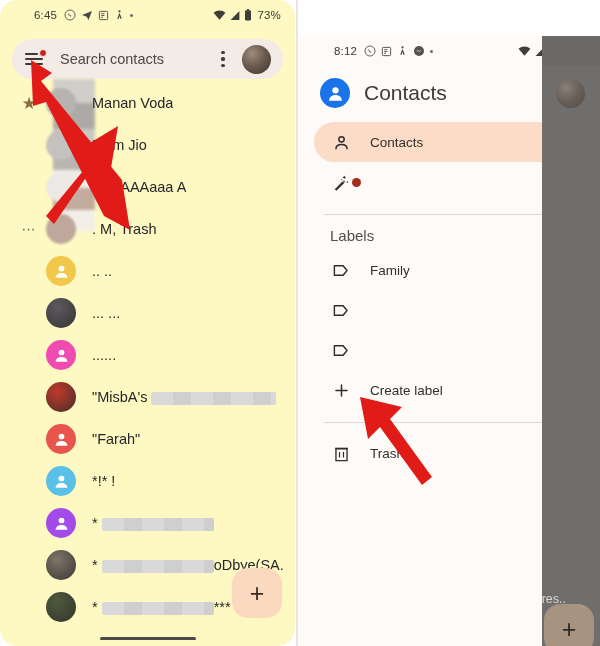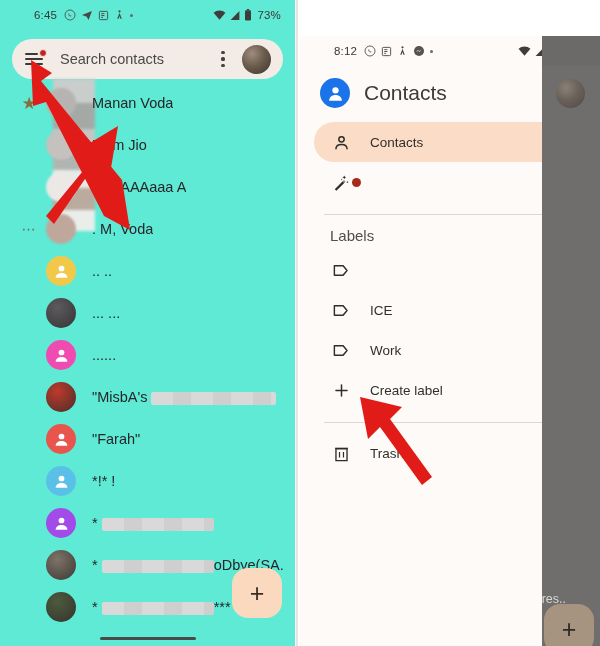--- a/index.html
+++ b/index.html
@@ -6,21 +6,21 @@
   html, body {
     width: 600px; height: 646px;
     background: #ffffff;
     font-family: "Liberation Sans", sans-serif;
     overflow: hidden;
   }
   .stage { position: relative; width: 600px; height: 646px; background: #fff; }
 
   
   .panel { position: absolute; top: 0; height: 646px; overflow: hidden; }
-  .panel-left  { left: 0;   width: 295px; background: #5eead4; }
+  .panel-left  { left: 0;   width: 295px; background: #fef9c3; border-radius: 17px; }
   .panel-right { left: 300px; width: 300px; background: #fefaf7; margin-top: 36px; }
   .panel-divider { position: absolute; left: 296px; top: 0; width: 2px; height: 646px; background: #e9e4e0; }
 
   
   .statusbar {
     display: flex; align-items: center;
     height: 30px; padding: 0 14px 0 0;
     font-size: 11.5px; color: #3b3a38; letter-spacing: .2px;
   }
   .sb-left { display: flex; align-items: center; gap: 5px; flex: 1; padding-left: 34px; }
@@ -206,21 +206,21 @@
         <div class="crow">
           <span class="lead"></span>
           <span class="avatar photo" style="background: rgb(235, 232, 229); filter: blur(1px);"></span>
           <span class="cname">TaraAAAaaa A</span>
         </div>
         <div class="crow">
           <span class="lead">
             <span class="ellips">⋯</span>
           </span>
           <span class="avatar photo" style="background: rgb(192, 167, 156); filter: blur(1px);"></span>
-          <span class="cname">. M, Voda</span>
+          <span class="cname">. M, Trash</span>
         </div>
         <div class="crow">
           <span class="lead"></span>
           <span class="avatar" style="background: rgb(242, 200, 75);">
             <svg viewBox="0 0 24 24" fill="#ffffff">
               <circle cx="12" cy="8.2" r="3.6"></circle>
               <path d="M4.6 20c0-4 3.4-6.2 7.4-6.2s7.4 2.2 7.4 6.2z"></path>
             </svg>
           </span>
           <span class="cname">.. ..</span>
@@ -386,38 +386,37 @@
 
     <div class="dsep"></div>
     <div class="dsection">Labels</div>
 
     <div class="ditem">
       <span class="dico">
         <svg viewBox="0 0 24 24" fill="none" stroke="#2f2d2b" stroke-width="1.8" stroke-linejoin="round">
             <path d="M3 6h11l5 6-5 6H3V6z"></path>
           </svg>
       </span>
+      <span class="dlabel">Family</span>
     </div>
 
     <div class="ditem">
       <span class="dico">
         <svg viewBox="0 0 24 24" fill="none" stroke="#2f2d2b" stroke-width="1.8" stroke-linejoin="round">
             <path d="M3 6h11l5 6-5 6H3V6z"></path>
           </svg>
       </span>
-      <span class="dlabel">ICE</span>
     </div>
 
     <div class="ditem">
       <span class="dico">
         <svg viewBox="0 0 24 24" fill="none" stroke="#2f2d2b" stroke-width="1.8" stroke-linejoin="round">
             <path d="M3 6h11l5 6-5 6H3V6z"></path>
           </svg>
       </span>
-      <span class="dlabel">Work</span>
     </div>
 
     <div class="ditem">
       <span class="dico">
         <svg viewBox="0 0 24 24" fill="none" stroke="#2f2d2b" stroke-width="1.9" stroke-linecap="round">
             <path d="M12 5v14M5 12h14"></path>
           </svg>
       </span>
       <span class="dlabel">Create label</span>
     </div>

